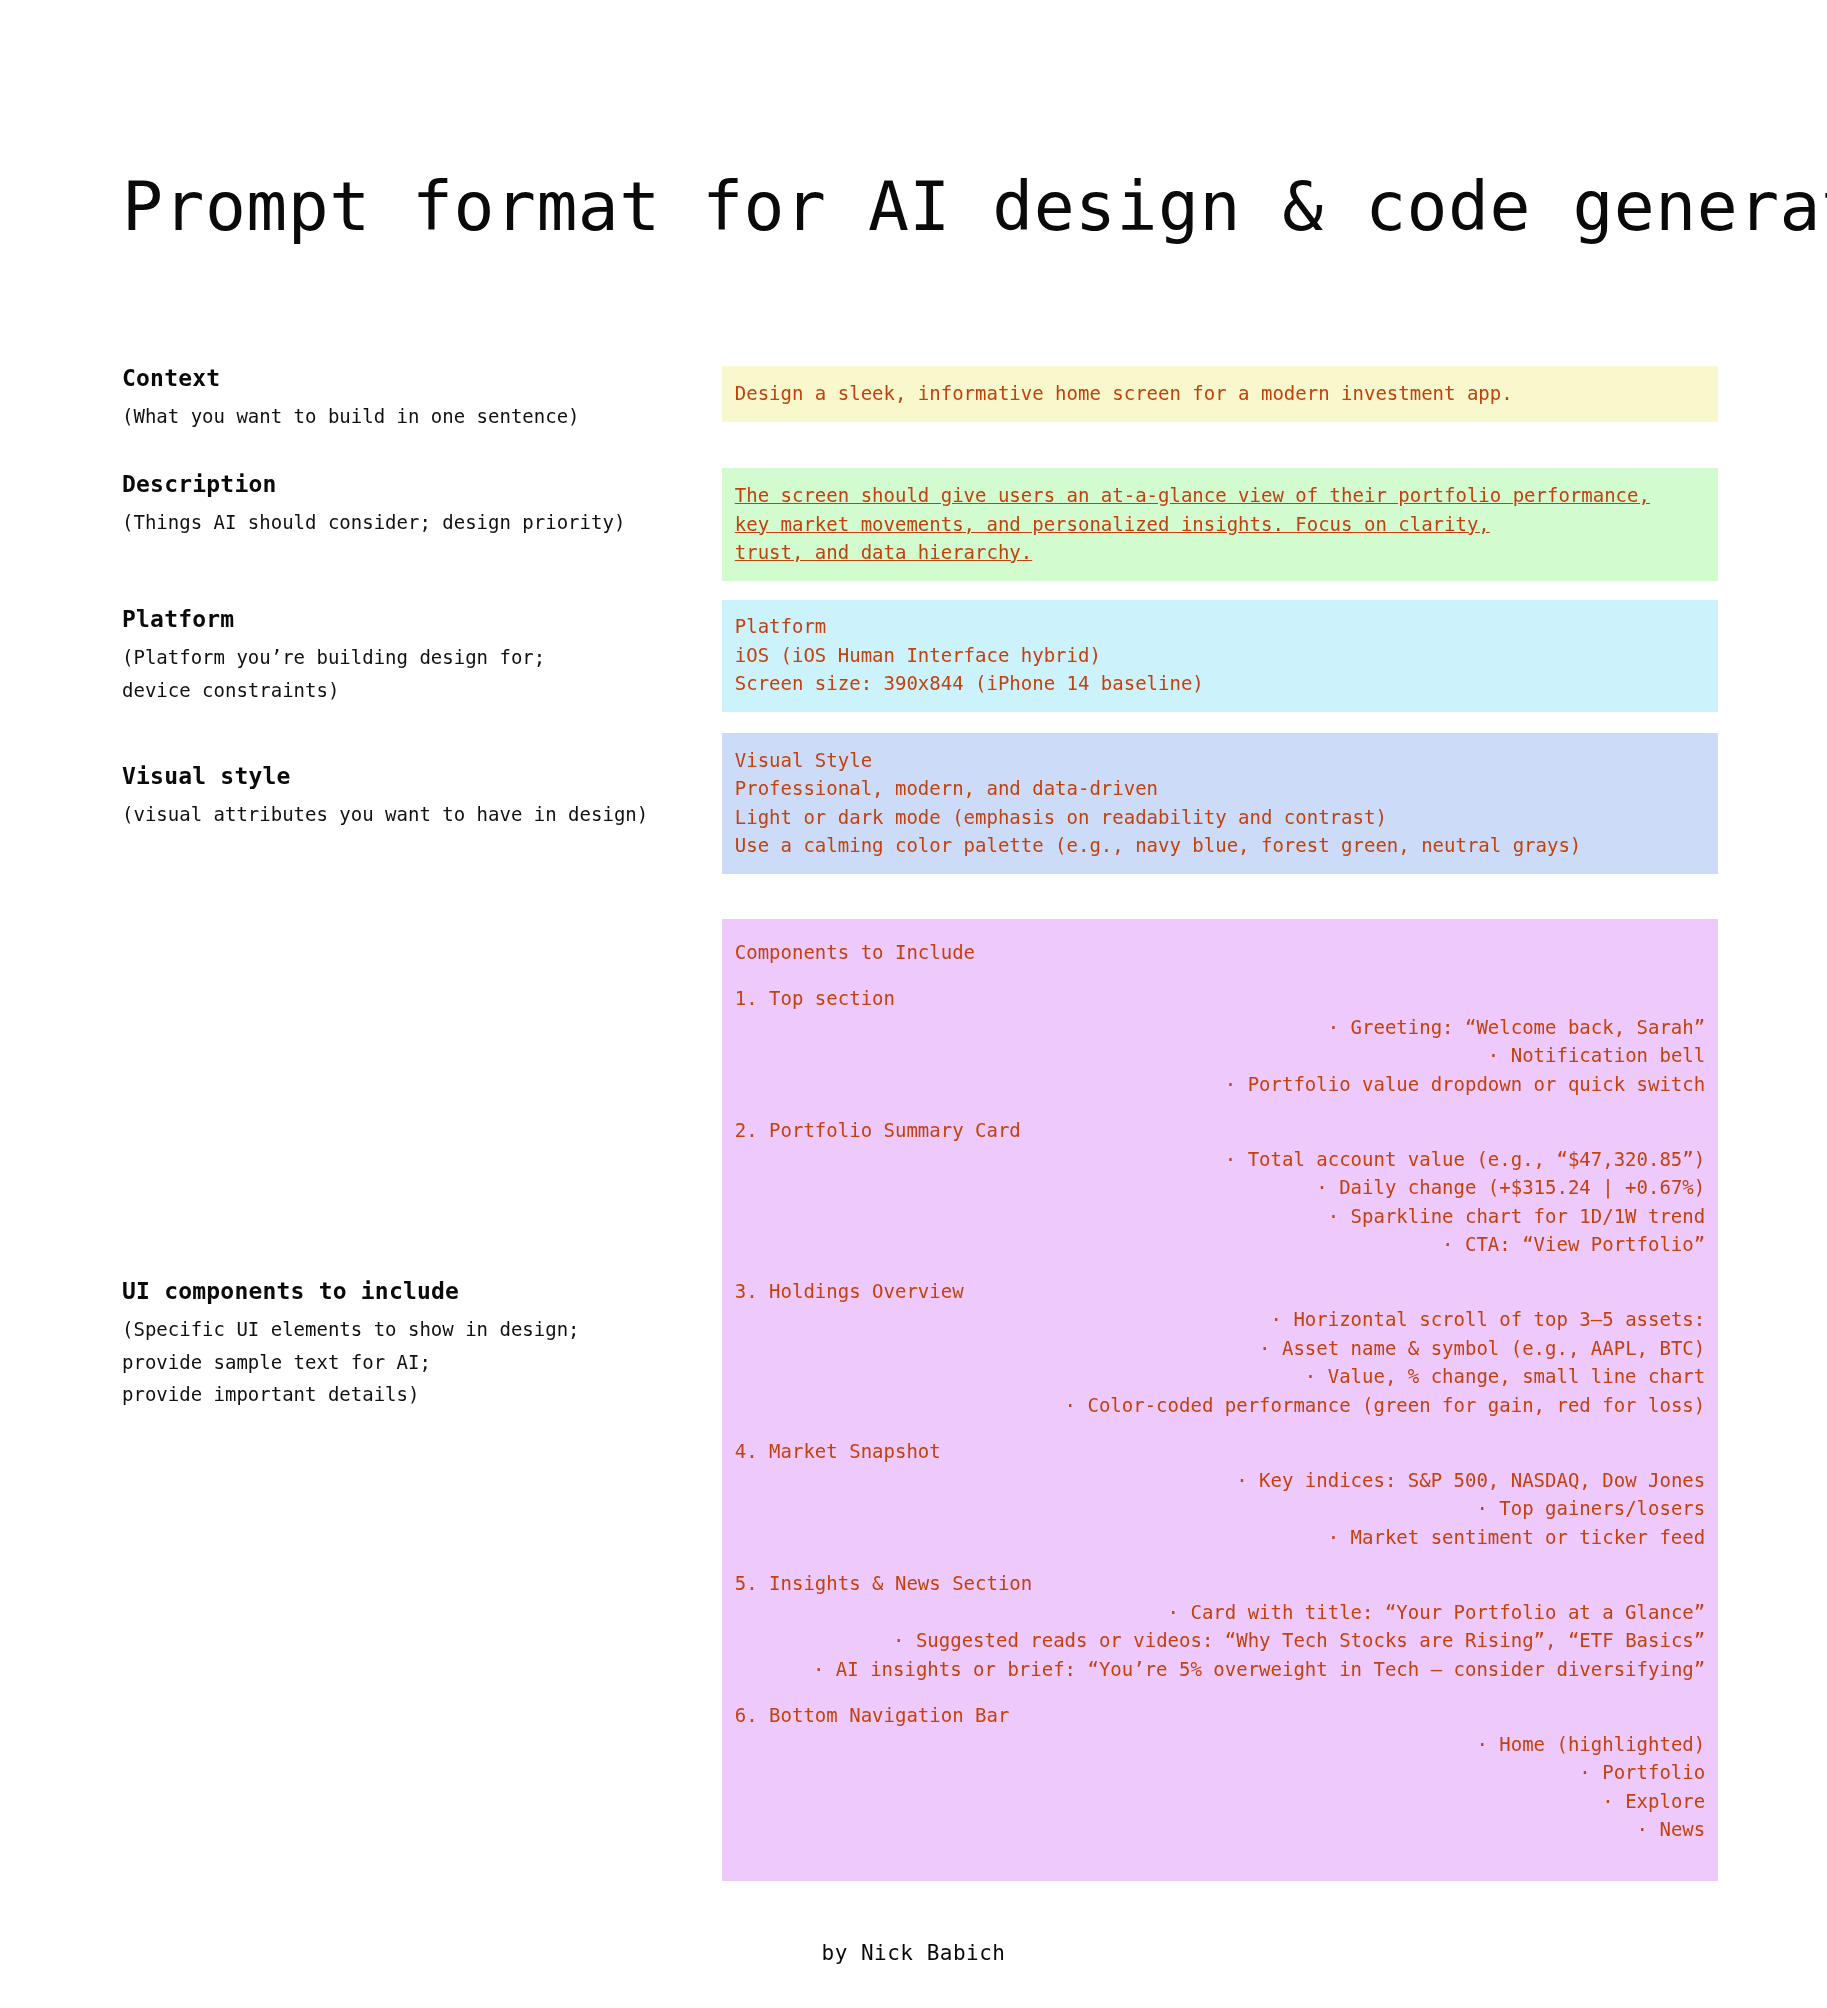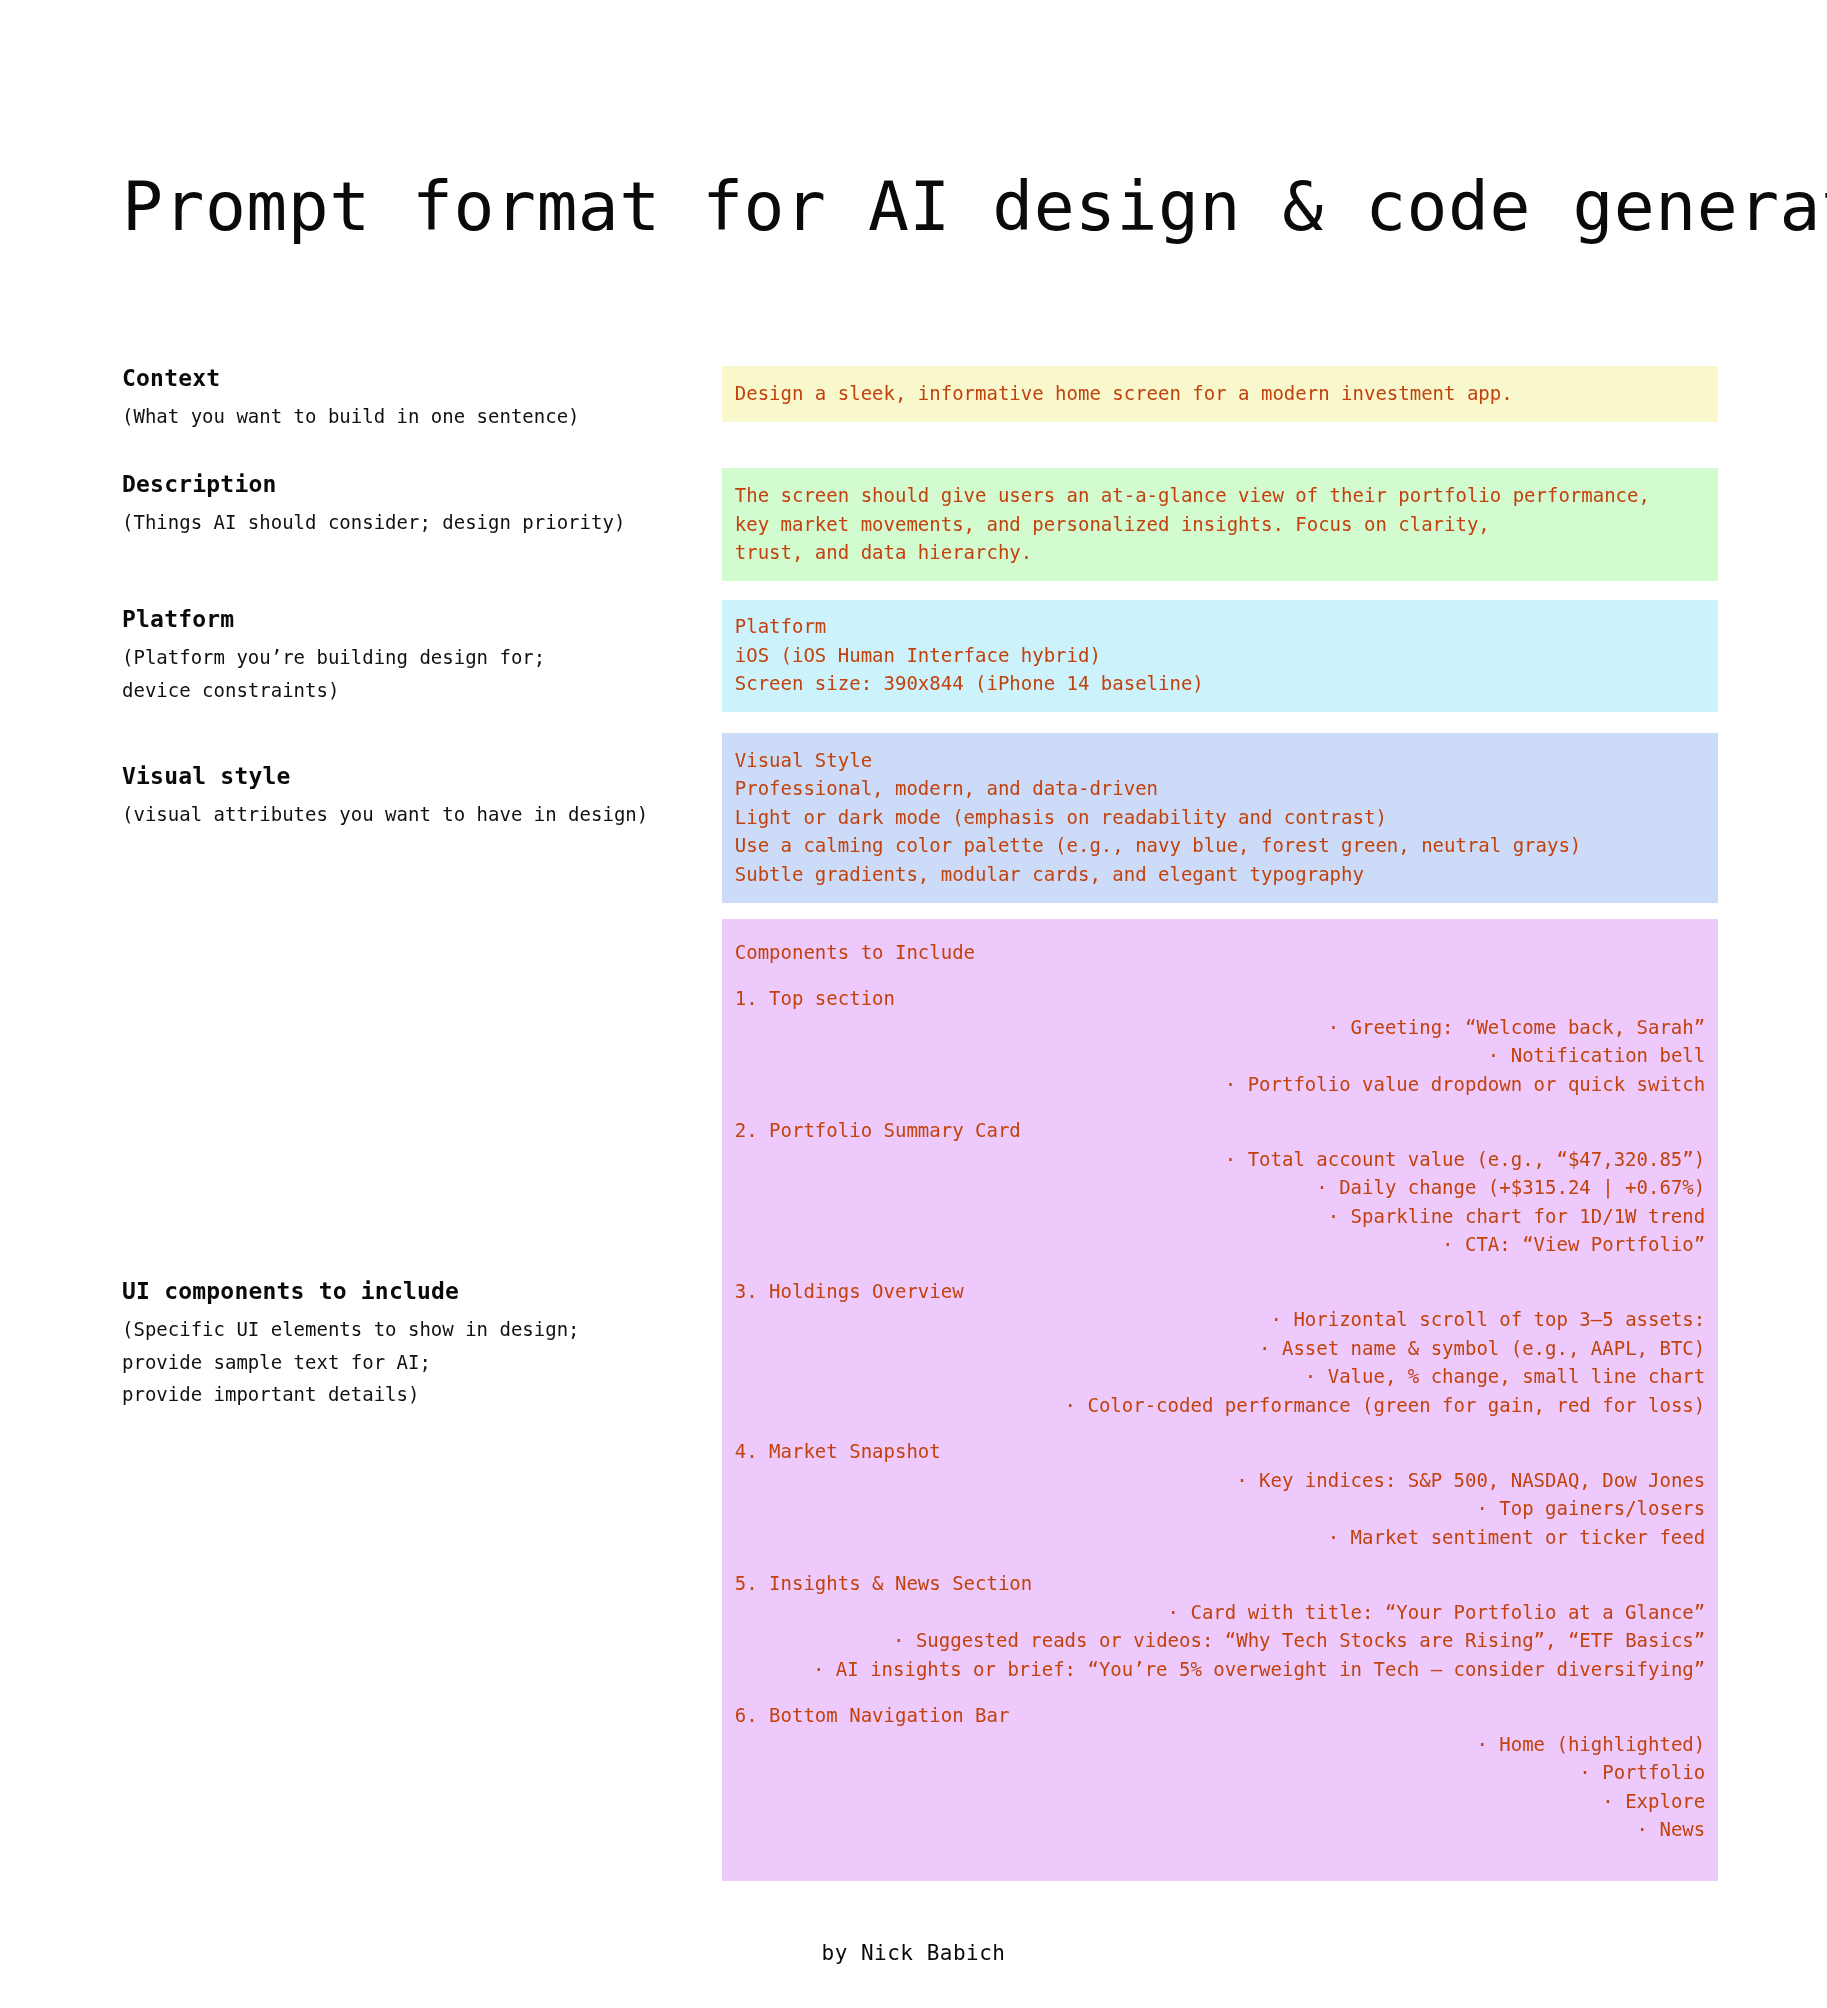--- a/index.html
+++ b/index.html
@@ -71,21 +71,21 @@
     padding: 12.8px 12.8px 14.6px 12.8px;
     box-sizing: border-box;
     font-size: 19px;
     line-height: 1.5;
     color: #c2410c;
   }
   .box .ln { white-space: pre; }
   .box .blank { height: 0.95em; }
 
   .box-yellow { background: #f8f8cc; }
-  .box-green  { background: #d3fbd0; }
+  .box-green  { background: #d3fbd0; text-decoration: underline; }
   .box-cyan   { background: #ccf3fc; }
   .box-blue   { background: #ccdcf8; }
   .box-purple { background: #eecafc; }
 
   .bullet-line { white-space: pre; text-align: right; }
 
   
   .footer {
     position: absolute;
     left: 0;
@@ -149,21 +149,20 @@
       <div class="label-title">Visual style</div>
       <div class="label-sub">
         <div>(visual attributes you want to have in design)</div>
       </div>
     </div>
     <div class="box box-blue" style="top:-29px;">
       <div class="ln">Visual Style</div>
       <div class="ln">Professional, modern, and data-driven</div>
       <div class="ln">Light or dark mode (emphasis on readability and contrast)</div>
       <div class="ln">Use a calming color palette (e.g., navy blue, forest green, neutral grays)</div>
-      <div class="ln">Subtle gradients, modular cards, and elegant typography</div>
     </div>
   </div>
 
   <div class="row" style="top:548px;">
     <div class="label-col" style="top:365px;">
       <div class="label-title">UI components to include</div>
       <div class="label-sub">
         <div>(Specific UI elements to show in design;</div>
         <div>provide sample text for AI;</div>
         <div>provide important details)</div>

